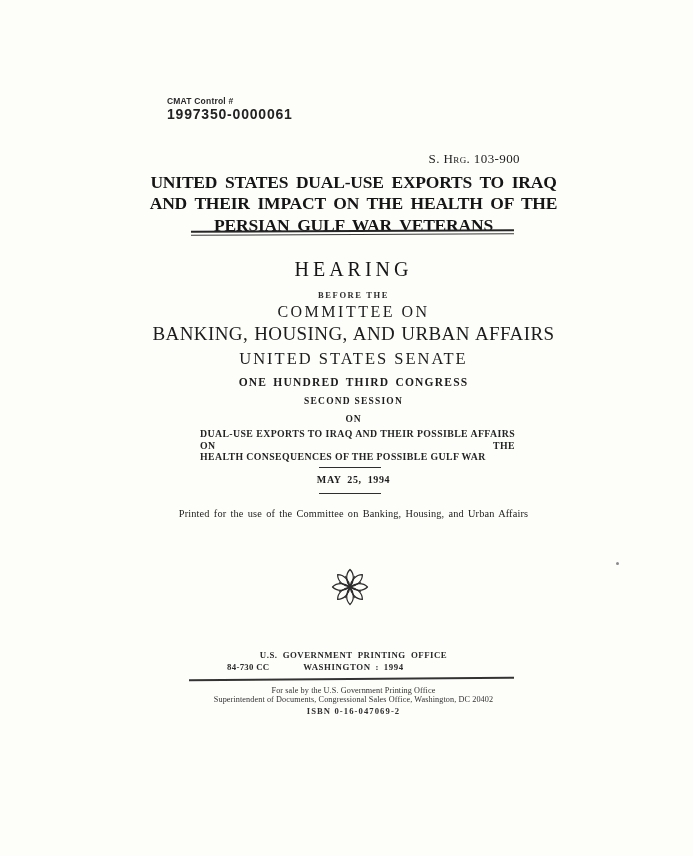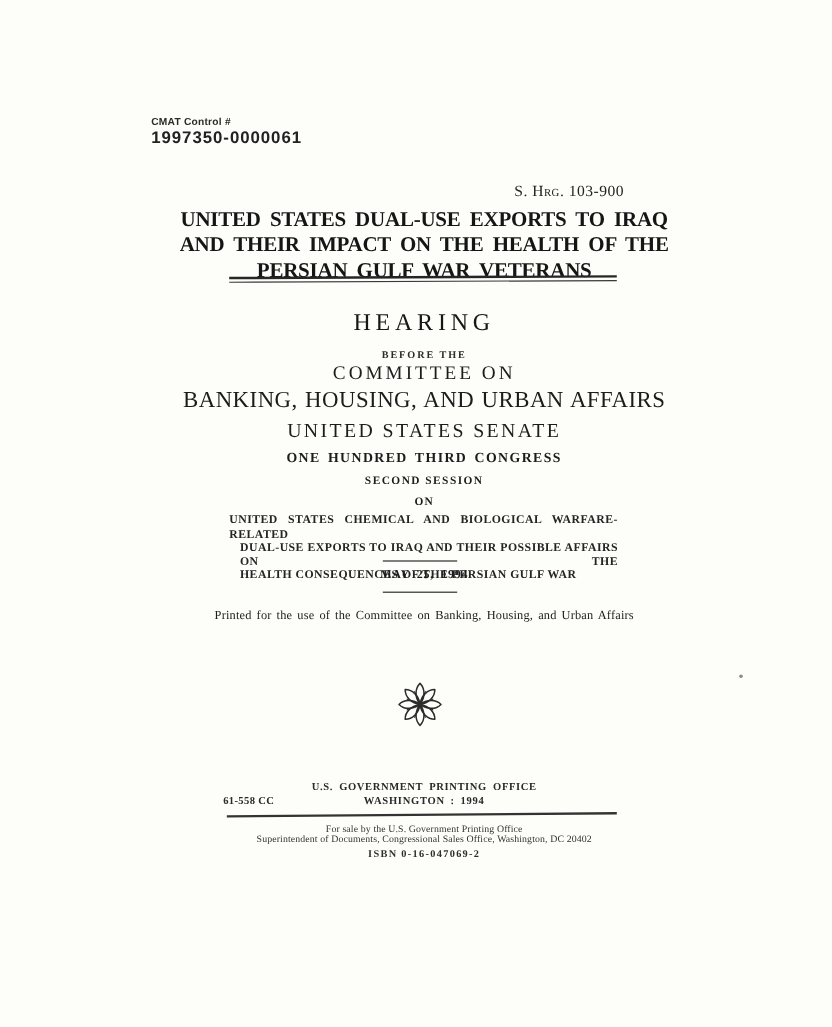--- a/index.html
+++ b/index.html
@@ -5,21 +5,21 @@
   html,body{margin:0;padding:0;background:#e8e8e8;}
   .page{
     position:relative;
     width:693px;height:856px;
     margin:0 auto;
     background:#fdfdfa;
     color:#1c1c1c;
     font-family:"Liberation Serif", serif;
     overflow:hidden;
   }
-  .abs{position:absolute;}
+  .abs{position:absolute;margin-left:41px;}
   
   .centered{position:absolute;left:7px;width:693px;text-align:center;}
 
   .cmat-label{
     font-family:"Liberation Sans", sans-serif;
     font-weight:bold;font-size:8.5px;letter-spacing:.2px;color:#2a2a2a;
   }
   .cmat-number{
     font-family:"Liberation Sans", sans-serif;
     font-weight:bold;font-size:14px;letter-spacing:.8px;color:#222;
@@ -92,23 +92,22 @@
   <div class="centered hearing" style="top:258px;">HEARING</div>
   <div class="centered before" style="top:290px;">BEFORE THE</div>
   <div class="centered committee-on" style="top:303px;">COMMITTEE ON</div>
   <div class="centered committee-name" style="top:323px;">BANKING, HOUSING, AND URBAN AFFAIRS</div>
   <div class="centered senate" style="top:349px;">UNITED STATES SENATE</div>
   <div class="centered congress" style="top:376px;">ONE HUNDRED THIRD CONGRESS</div>
   <div class="centered session" style="top:396px;">SECOND SESSION</div>
   <div class="centered on-word" style="top:414px;">ON</div>
 
   <div class="subject">
-    <div class="line">UNITED STATES CHEMICAL AND BIOLOGICAL WARFARE-RELATED</div>
     <div class="line indent">DUAL-USE EXPORTS TO IRAQ AND THEIR POSSIBLE AFFAIRS ON THE</div>
-    <div class="line indent last">HEALTH CONSEQUENCES OF THE PERSIAN GULF WAR</div>
+    <div class="line indent last">HEALTH CONSEQUENCES OF THE POSSIBLE GULF WAR</div>
   </div>
 
   <div class="mini-rule" style="top:467px;"></div>
   <div class="centered date-line" style="top:474px;">MAY 25, 1994</div>
   <div class="mini-rule" style="top:493px;"></div>
 
   <div class="centered printed-note" style="top:508px;">Printed for the use of the Committee on Banking, Housing, and Urban Affairs</div>
 
   <div class="seal-wrap">
     <svg width="46" height="46" viewBox="0 0 46 46">
@@ -136,21 +135,21 @@
           <use href="#ray" transform="rotate(337.5)"></use>
         </g>
         <circle r="2" fill="#2c2c2c" stroke="none"></circle>
       </g>
     </svg>
   </div>
 
   <div class="speck"></div>
 
   <div class="centered gpo-office" style="top:650px;">U.S. GOVERNMENT PRINTING OFFICE</div>
-  <div class="abs gpo-code" style="left:186px;top:662px;">61-558 CC</div>
+  <div class="abs gpo-code" style="left:186px;top:662px;">84-730 CC</div>
   <div class="centered place-year" style="top:662px;">WASHINGTON : 1994</div>
   <div class="imprint-rule"></div>
 
   <div class="centered fine" style="top:686px;">For sale by the U.S. Government Printing Office</div>
   <div class="centered fine" style="top:695px;">Superintendent of Documents, Congressional Sales Office, Washington, DC 20402</div>
   <div class="centered isbn" style="top:706px;">ISBN 0-16-047069-2</div>
 
 </div>
 
 </body></html>

